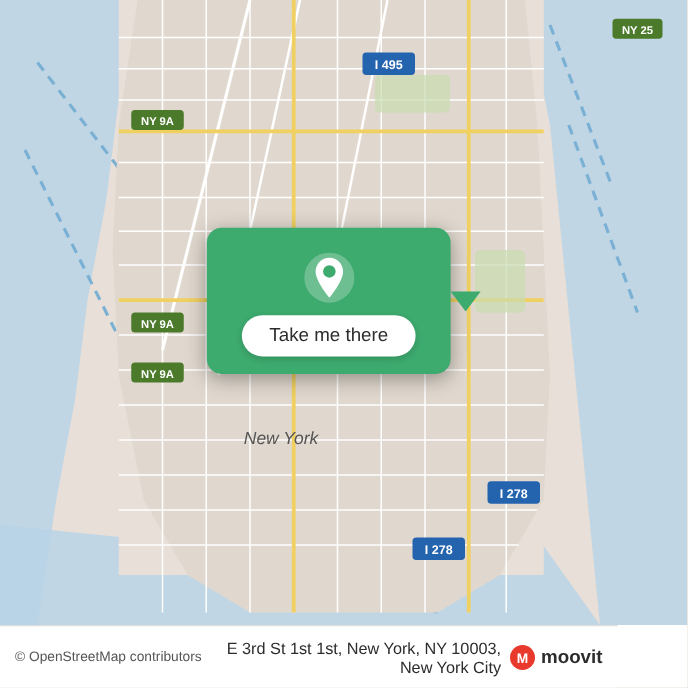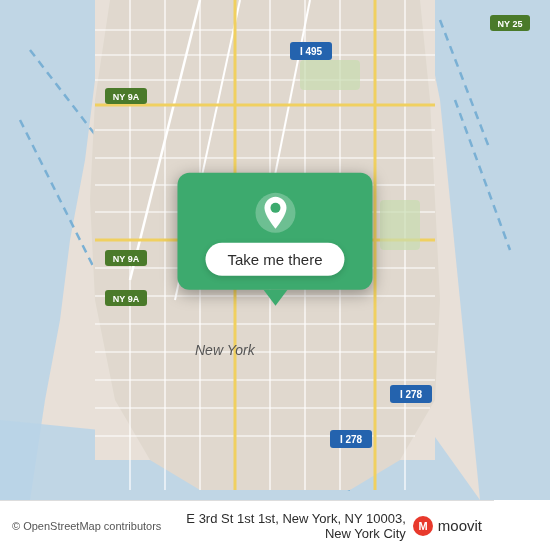--- a/index.html
+++ b/index.html
@@ -26,21 +26,21 @@
       width: 100%; height: 100%;
     }
 
     
     #popup-overlay {
       position: absolute;
       top: 50%;
       left: 50%;
       transform: translate(-50%, -58%);
       display: flex;
-      flex-direction: column;
+      flex-direction: row;
       align-items: center;
       z-index: 10;
     }
 
     #popup-box {
       background: #3daa6e;
       border-radius: 12px;
       padding: 18px 28px 14px 28px;
       display: flex;
       flex-direction: column;
@@ -108,21 +108,21 @@
       flex-shrink: 0;
     }
 
     #moovit-icon {
       width: 22px;
       height: 22px;
     }
 
     #moovit-text {
       font-size: 15px;
-      font-weight: normal;
+      font-weight: bold;
       color: #2c2c2c;
       text-align: right;
     }
   </style>
 </head>
 <body>
 
 <div id="map-container">
 
   <svg id="map-svg" viewBox="0 0 550 500" xmlns="http://www.w3.org/2000/svg">

